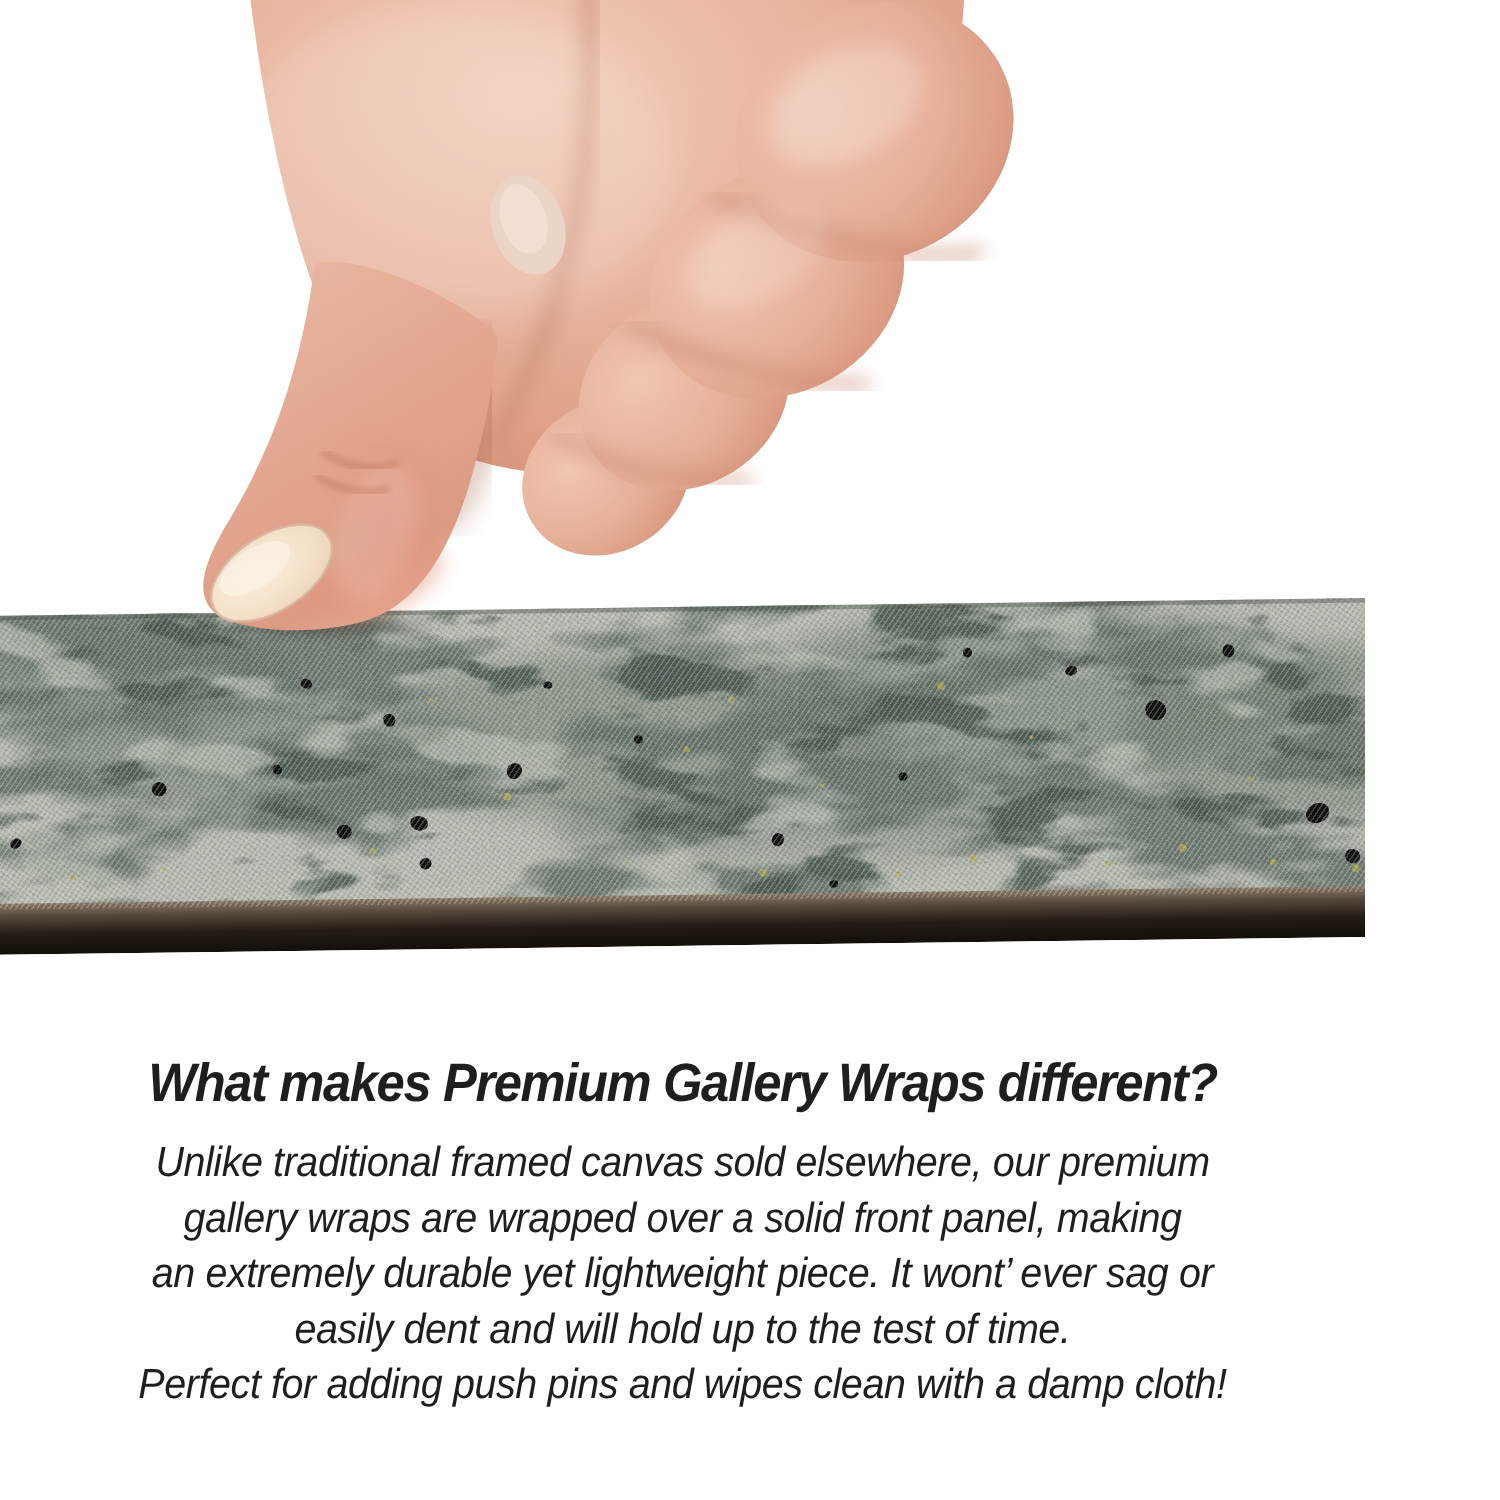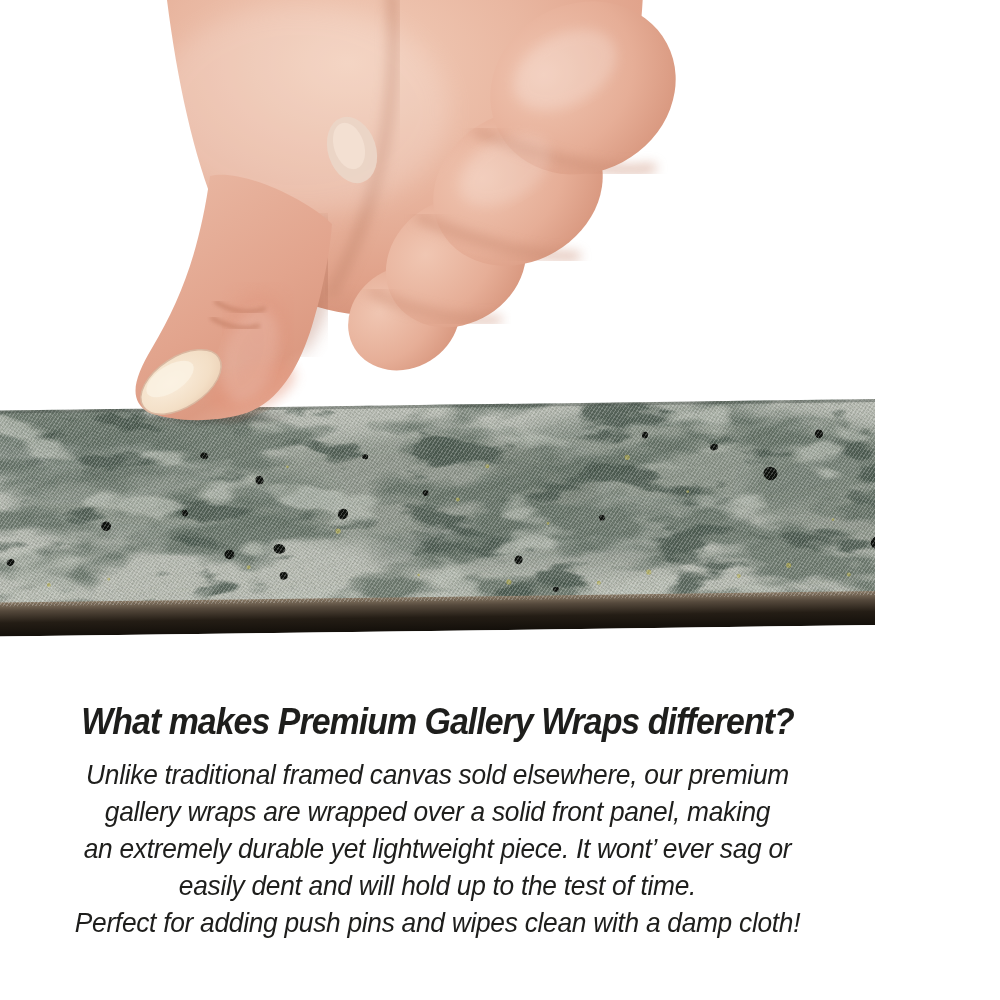--- a/index.html
+++ b/index.html
@@ -1,17 +1,17 @@
 <!DOCTYPE html>
 <html style="--background: #ffffff; --ink: #1e1e1c; --skin-base: #e9b7a1; --skin-highlight: #f3cfbc; --skin-shadow: #d08c73; --nail: #f3dfc6; --canvas-base: #b6bab1; --canvas-moss: #5d6b60; --canvas-moss-dark: #45544a; --canvas-speck: #b2ab4f; --canvas-hole: #0e110d; --canvas-edge-light: #8a7a66; --canvas-edge-dark: #17120c;"><head>
 <meta charset="utf-8">
 <style>
   html,body{margin:0;padding:0;}
   body{width:1000px;height:1000px;background:var(--background,#fff);font-family:"Liberation Sans",sans-serif;overflow:hidden;}
-  .stage{position:relative;width:875px;height:1000px;background:var(--background,#fff);overflow:hidden;}
+  .stage{position:relative;width:875px;height:1000px;background:var(--background,#fff);overflow:hidden;padding-left:35px;}
 
   
   .strip{position:absolute;left:-12px;top:404px;width:1024px;height:226px;transform:rotate(-0.75deg);transform-origin:50% 50%;}
   .strip svg{display:block;}
   .weave{position:absolute;left:0;top:0;right:0;height:196px;opacity:.75;
     background:
       repeating-linear-gradient(125deg, rgba(255,255,255,.30) 0 1px, rgba(255,255,255,0) 1px 3px),
       repeating-linear-gradient(35deg, rgba(35,42,36,.14) 0 1px, rgba(35,42,36,0) 1px 3px);}
   .rim{position:absolute;left:0;top:0;right:0;height:3px;background:rgba(60,70,62,.35);}
   .contact-shadow{position:absolute;left:138px;top:410px;width:158px;height:16px;

